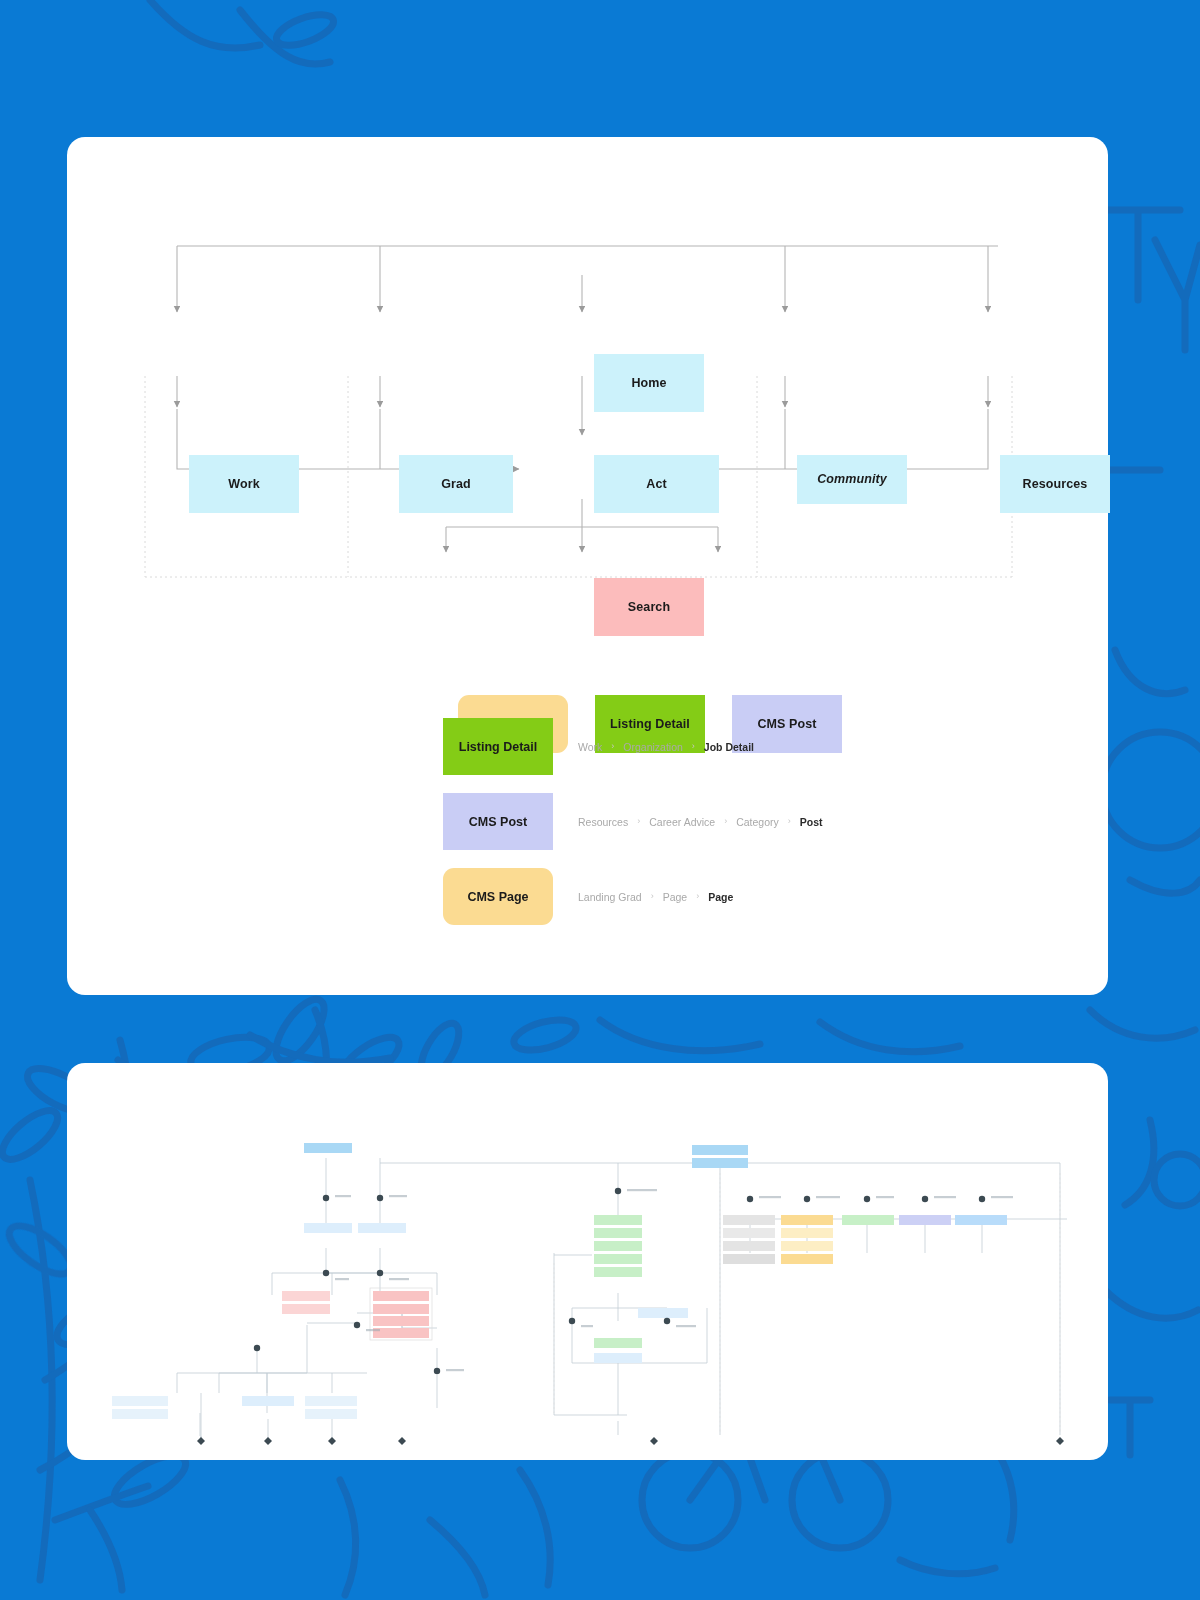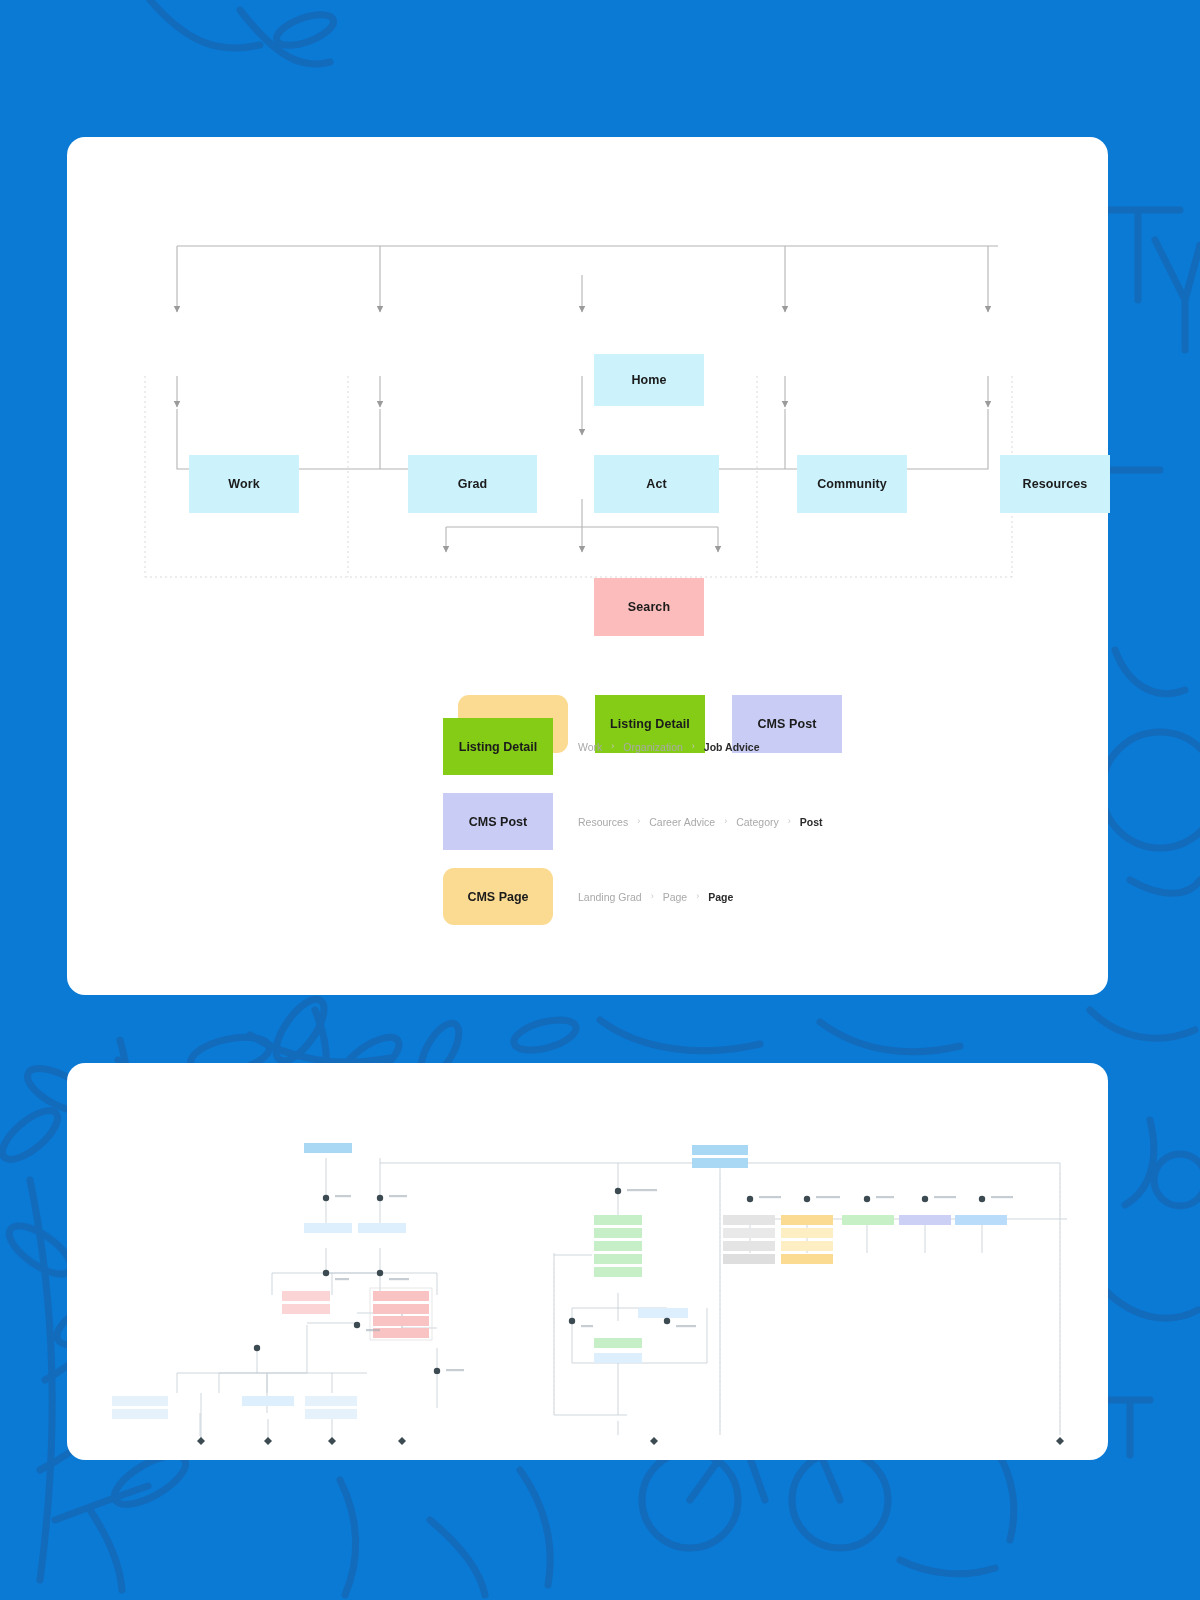--- a/index.html
+++ b/index.html
@@ -148,39 +148,39 @@
 
     <g stroke="#dadada" stroke-width="1" stroke-dasharray="2 3" fill="none">
       <path d="M78 239 L 78 440"></path>
       <path d="M281 239 L 281 440"></path>
       <path d="M690 239 L 690 440"></path>
       <path d="M945 239 L 945 440"></path>
       <path d="M78 440 L 945 440"></path>
     </g>
   </svg>
 
-  <div class="node n-blue" style="left:527px;top:217px;width:110px;height:52px;">Home</div>
+  <div class="node n-blue" style="left:527px;top:217px;width:110px;height:58px;">Home</div>
   <div class="node n-blue" style="left:122px;top:318px;width:110px;height:58px;">Work</div>
-  <div class="node n-blue" style="left:341px;top:318px;width:129px;height:58px;">Grad</div>
+  <div class="node n-blue" style="left:332px;top:318px;width:114px;height:58px;">Grad</div>
   <div class="node n-blue" style="left:527px;top:318px;width:125px;height:58px;">Act</div>
-  <div class="node n-blue" style="left:730px;top:318px;width:110px;height:58px;">Community</div>
+  <div class="node n-blue" style="left:730px;top:318px;width:110px;height:49px;font-style:italic;">Community</div>
   <div class="node n-blue" style="left:933px;top:318px;width:110px;height:58px;">Resources</div>
   <div class="node n-red" style="left:527px;top:441px;width:110px;height:58px;">Search</div>
   <div class="node n-yellow" style="left:391px;top:558px;width:110px;height:58px;">CMS Page</div>
   <div class="node n-green" style="left:528px;top:558px;width:110px;height:58px;">Listing Detail</div>
   <div class="node n-purple" style="left:665px;top:558px;width:110px;height:58px;">CMS Post</div>
 
   <div class="legend-row" style="left:376px;top:581px;">
     <div class="legend-swatch n-green">Listing Detail</div>
     <div class="crumbs">
       <span class="crumb">Work</span>
       <span class="crumb-sep">›</span>
       <span class="crumb">Organization</span>
       <span class="crumb-sep">›</span>
-      <span class="crumb current">Job Advice</span>
+      <span class="crumb current">Job Detail</span>
     </div>
   </div>
 
   <div class="legend-row" style="left:376px;top:656px;">
     <div class="legend-swatch n-purple">CMS Post</div>
     <div class="crumbs">
       <span class="crumb">Resources</span>
       <span class="crumb-sep">›</span>
       <span class="crumb">Career Advice</span>
       <span class="crumb-sep">›</span>

